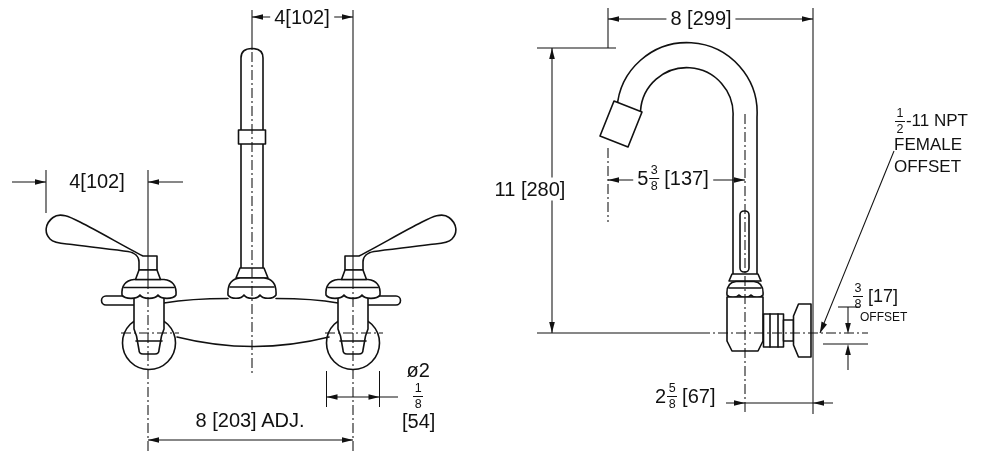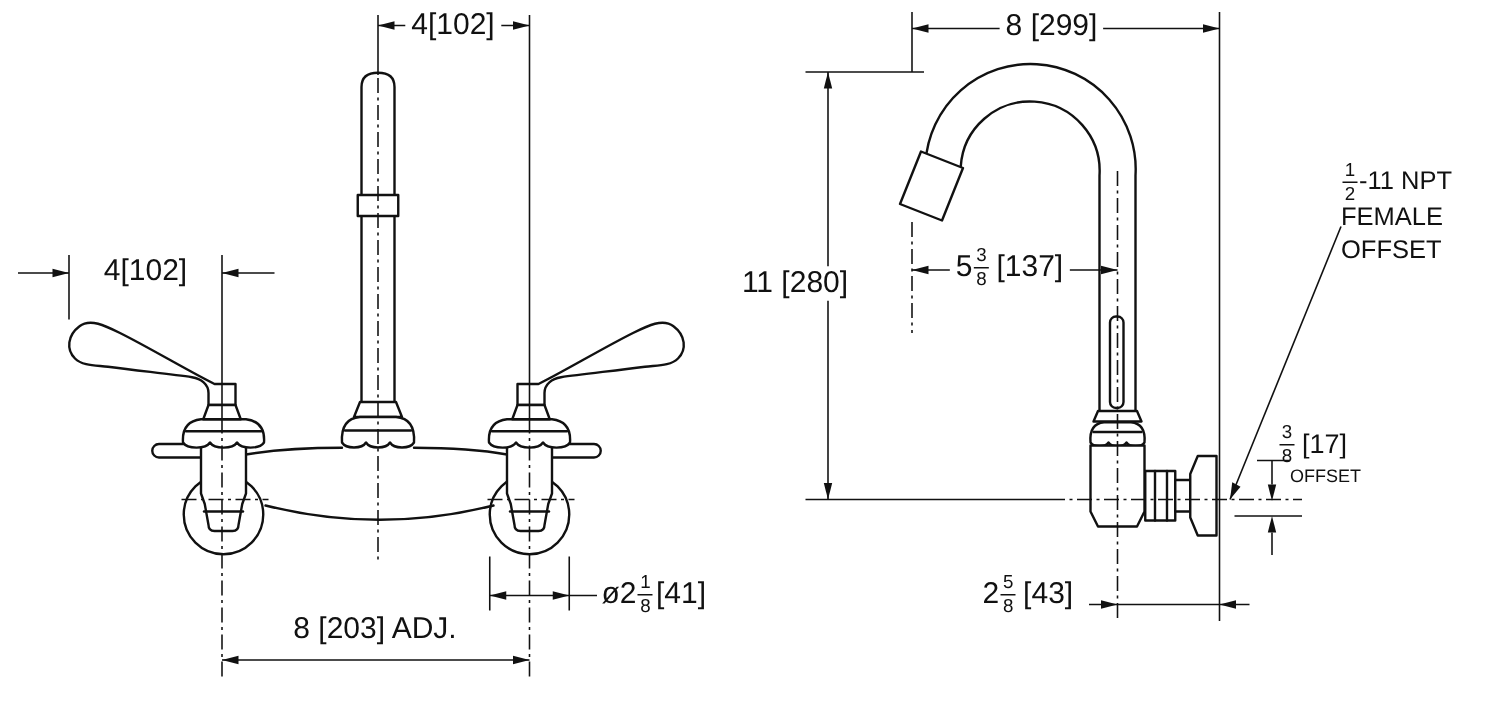--- a/index.html
+++ b/index.html
@@ -143,27 +143,27 @@
 </svg>
 
 <div class="dimtext center bg" style="left:302px;top:17px;">
       <span>4[102]</span>
     </div>
 
 <div class="dimtext center bg" style="left:97px;top:181px;">
       <span>4[102]</span>
     </div>
 
-<div class="dimtext vcenter" style="left:401px;top:396px;">
+<div class="dimtext vcenter" style="left:401px;top:396px;flex-direction:column;">
   <span>ø2</span>
       <span class="frac">
         <span class="num">1</span>
         <span class="den">8</span>
       </span>
-      <span class="m1">[41]</span>
+      <span class="m1">[54]</span>
 </div>
 
 <div class="dimtext center bg" style="left:250px;top:420px;">
       <span>8 [203] ADJ.</span>
     </div>
 
 <div class="dimtext center bg" style="left:701px;top:18px;">
       <span>8 [299]</span>
     </div>
 
@@ -179,21 +179,21 @@
       </span>
       <span class="m6">[137]</span>
 </div>
 
 <div class="dimtext vcenter" style="left:655px;top:396px;">
   <span>2</span>
       <span class="frac">
         <span class="num">5</span>
         <span class="den">8</span>
       </span>
-      <span class="m6">[43]</span>
+      <span class="m6">[67]</span>
 </div>
 
 <div class="dimtext vcenter note" style="left:852px;top:296px;font-size:18px;">
   <span class="frac">
         <span class="num">3</span>
         <span class="den">8</span>
       </span>
       <span class="m6">[17]</span>
 </div>
 <div class="dimtext vcenter" style="left:860px;top:317px;font-size:12px;">

